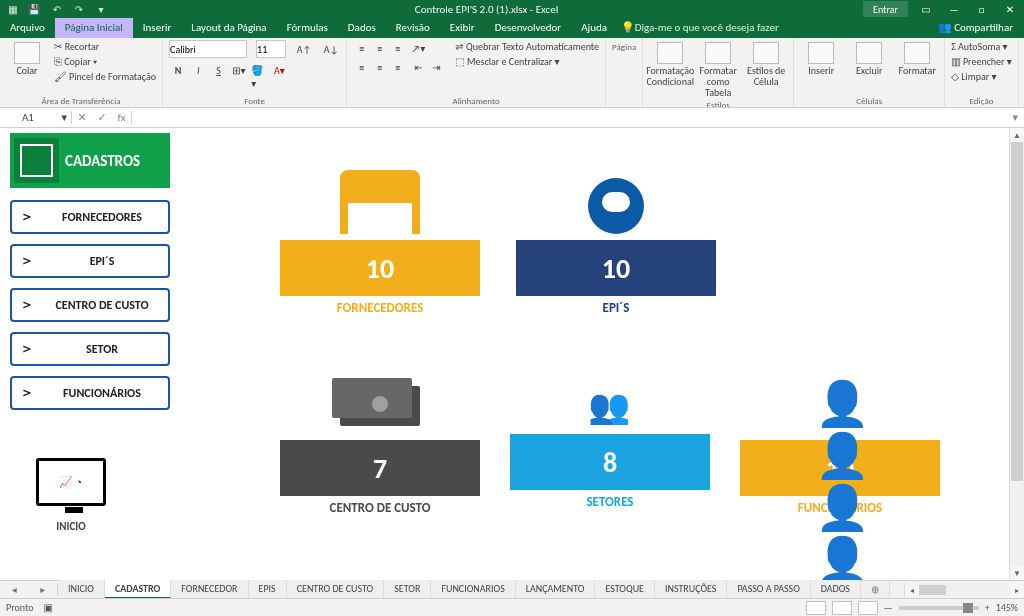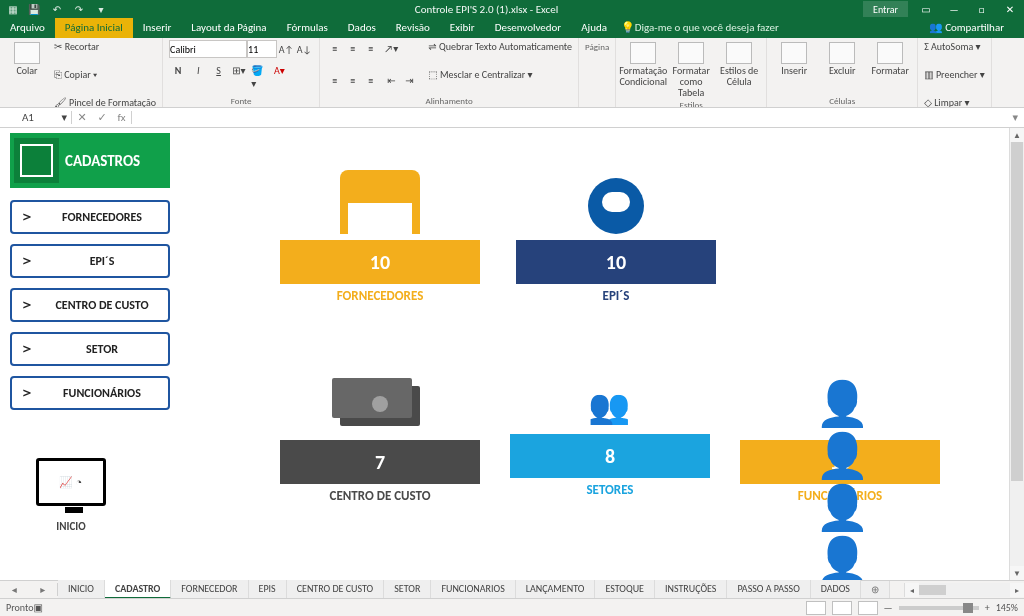--- a/index.html
+++ b/index.html
@@ -11,35 +11,35 @@
   .titlebar .qat-btn { width: 18px; height: 16px; display: flex; align-items: center; justify-content: center; font-size: 10px; opacity: .85; }
   .titlebar .center { font-size: 11px; opacity: .95; }
   .titlebar .right { display: flex; align-items: center; }
   .titlebar .signin { background: rgba(255,255,255,.15); height: 16px; padding: 0 10px; font-size: 10px; display: flex; align-items: center; margin-right: 4px; }
   .titlebar .winbtn { width: 28px; height: 18px; display: flex; align-items: center; justify-content: center; font-size: 10px; }
 
   
   .menutabs { height: 20px; background: #0f6c3a; display: flex; align-items: flex-end; color: #fff; }
   .menutabs .tab { padding: 3px 10px 4px 10px; font-size: 11px; cursor: default; }
   .menutabs .tab.file { background: #0f6c3a; }
-  .menutabs .tab.active { background: #eab308; color: #0f6c3a; }
+  .menutabs .tab.active { background: #c4b5fd; color: #0f6c3a; }
   .menutabs .spacer { flex: 1; }
   .menutabs .tellme { color: #d8f0e0; font-size: 11px; display: flex; align-items: center; padding: 0 8px 4px 4px; }
-  .menutabs .share { color: #fff; font-size: 11px; padding: 3px 20px 4px 6px; }
+  .menutabs .share { color: #fff; font-size: 11px; padding: 3px 11px 4px 6px; }
 
   
   .ribbon { height: 70px; background: #f3f2f1; border-bottom: 1px solid #d0d0d0; display: flex; overflow: hidden; align-items: stretch; font-size: 10px; }
   .rgroup { border-right: 1px solid #e1dfde; display: flex; flex-direction: column; padding: 2px 6px 1px 6px; }
   .rgroup .body { flex: 1; display: flex; align-items: flex-start; gap: 6px; }
   .rgroup .label { text-align: center; font-size: 9px; color: #666; padding-top: 1px; }
   .bigbtn { display: flex; flex-direction: column; align-items: center; justify-content: center; width: 42px; text-align: center; font-size: 10px; line-height: 11px; gap: 1px; padding-top: 2px; }
   .bigbtn .ico { width: 26px; height: 22px; border: 1px solid #bbb; background: #fafafa; }
-  .smallrows { display: flex; flex-direction: column; gap: 14px; font-size: 10px; color: #444; }
+  .smallrows { display: flex; flex-direction: column; gap: 1px; font-size: 10px; color: #444; }
   .smallrows span { white-space: nowrap; line-height: 14px; }
-  .combo { display: flex; align-items: center; gap: 0; }
+  .combo { display: flex; align-items: center; gap: 9px; }
   .combo select, .combo input { height: 18px; border: 1px solid #c8c6c4; background: #fff; font-size: 10px; }
   .iconbtn { width: 18px; height: 18px; border: 1px solid transparent; display: inline-flex; align-items: center; justify-content: center; font-size: 10px; }
 
   
   .fxbar { height: 20px; border-bottom: 1px solid #d0d0d0; display: flex; align-items: center; font-size: 11px; padding-left: 18px; }
   .namebox { width: 54px; border-right: 1px solid #d0d0d0; padding: 0 4px; display: flex; align-items: center; justify-content: space-between; }
   .fxctl { width: 60px; border-right: 1px solid #d0d0d0; display: flex; align-items: center; justify-content: space-around; color: #888; }
   .fxinput { flex: 1; padding: 0 4px; }
 
   
@@ -52,21 +52,21 @@
 
   
   .sidegreen { position: absolute; left: 10px; top: 5px; width: 160px; height: 55px; background: #10a04a; color: #fff; display: flex; align-items: center; gap: 6px; font-weight: bold; font-size: 15px; }
   .sidegreen .doc { width: 45px; height: 45px; margin-left: 4px; background: #0c803a; position: relative; }
   .sidegreen .doc::before { content:""; position:absolute; top:6px; left:6px; right:6px; bottom:6px; border:2px solid #fff; }
   .sidebtn { position: absolute; left: 10px; width: 160px; height: 34px; background: #fff; border: 2px solid #1f55a0; border-radius: 4px; display: flex; align-items: center; padding: 0 8px; font-weight: bold; font-size: 12px; color: #222; }
   .sidebtn .chev { margin-right: 10px; font-size: 14px; }
   .sidebtn .txt { flex:1; text-align:center; }
 
   .card { position: absolute; text-align: center; }
-  .card .bar { height: 44px; display:flex; align-items:center; justify-content:center; font-size:20px; font-weight:bold; color:#fff; }
+  .card .bar { height: 56px; display:flex; align-items:center; justify-content:center; font-size:28px; font-weight:bold; color:#fff; }
   .card .lbl { margin-top: 4px; font-size: 13px; font-weight: bold; }
 
   .iconblock { width: 80px; height: 56px; margin: 0 auto 6px; position: relative; }
 
   
   .ico-store { background: #f3ae1c; border-radius: 4px 4px 0 0; position:relative; }
   .ico-store::after{content:"";position:absolute;left:10%;right:10%;bottom:0;height:55%;background:#fff;}
   .ico-store::before{content:"";position:absolute;left:0;right:0;top:-8px;height:12px;background:#f3ae1c;border-radius:8px 8px 0 0;}
   .ico-helmet { width:56px;height:56px;border-radius:50%;background:#0a5aa6;margin:0 auto;position:relative; }
   .ico-helmet::after{content:"";position:absolute;left:14px;top:14px;width:28px;height:20px;border-radius:10px;background:#fff;}
@@ -89,21 +89,21 @@
   .tabsrow { position:absolute; left:0; right:0; bottom:18px; height:18px; background:#f3f2f1; border-top:1px solid #d0d0d0; display:flex; align-items:center; font-size:10px; }
   .tabsrow .nav { width:58px; display:flex; justify-content:space-around; color:#777; border-right:1px solid #d0d0d0; }
   .stab { padding: 2px 10px; border-right:1px solid #dcdcdc; background:#efefef; color:#444; white-space:nowrap; }
   .stab.active { background:#fff; border-bottom:2px solid #0f6c3a; font-weight:600; }
   .stab.add { color:#777;}
   .hscroll { margin-left:auto; display:flex; align-items:center; width:120px; background:#f0f0f0; border-left:1px solid #dcdcdc;}
   .hscroll .track{flex:1;height:12px;position:relative;}
   .hscroll .thumb{position:absolute;top:1px;bottom:1px;left:0;width:30%;background:#cfcfcf;}
 
   
-  .status { position:absolute; left:0; right:0; bottom:0; height:18px; background:#f3f2f1; border-top:1px solid #d0d0d0; display:flex; align-items:center; font-size:10px; color:#555; padding:0 6px; }
+  .status { position:absolute; left:0; right:0; bottom:0; height:18px; background:#f3f2f1; border-top:1px solid #d0d0d0; display:flex; align-items:center; font-size:10px; color:#555; padding:0 6px; gap:10px;}
   .status .right { margin-left:auto; display:flex; align-items:center; gap:6px;}
   .status .viewbtn { width:20px; height:14px; border:1px solid #c0c0c0; background:#fff;}
   .status .slider { width:80px;height:4px;background:#ccc;position:relative;}
   .status .slider::after{content:"";position:absolute;right:6px;top:-3px;width:10px;height:10px;background:#888;}
 </style>
 </head>
 <body>
 
 <div class="titlebar">
   <div class="left">

